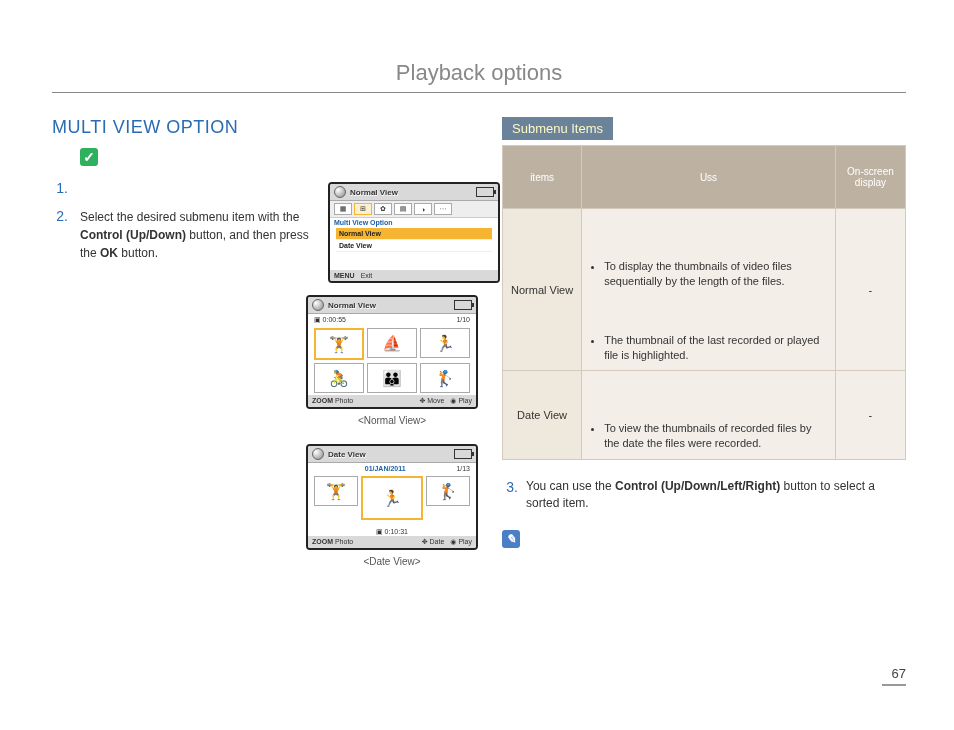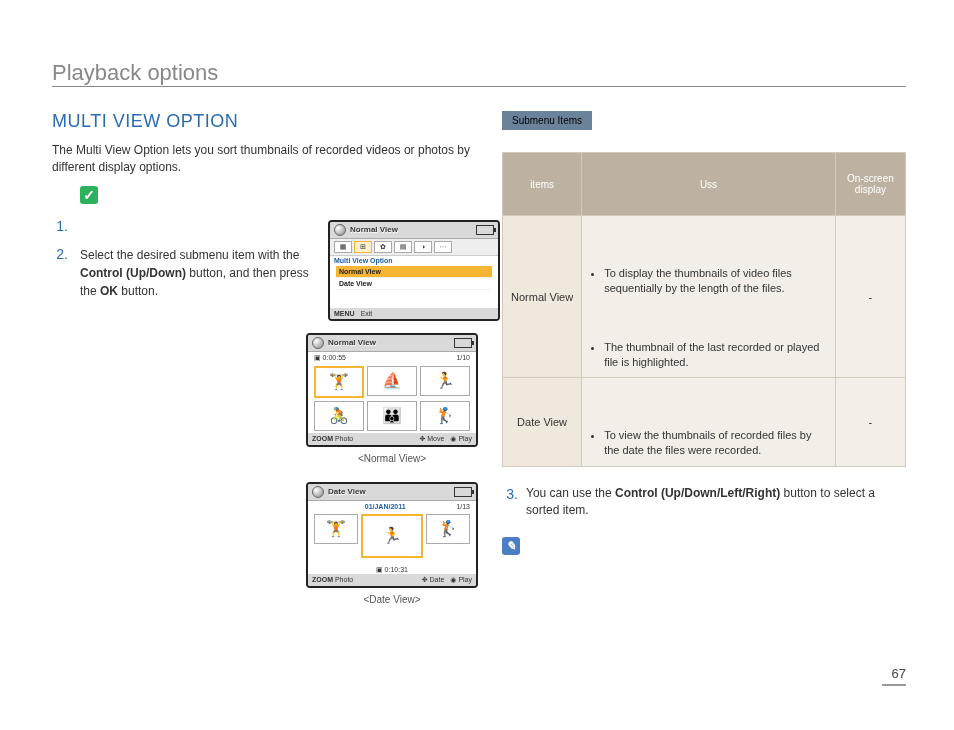--- a/index.html
+++ b/index.html
@@ -16,22 +16,23 @@
   .page {
     padding: 60px 48px 0 52px;
     position: relative;
     height: 100%;
     box-sizing: border-box;
   }
   .header-title {
     color: #888;
     font-size: 22px;
     font-weight: 300;
-    text-align: left;
+    text-align: center;
     border-bottom: 1px solid #888;
+    padding-bottom: 6px;
     margin-bottom: 24px;
   }
   .cols {
     display: flex;
     gap: 30px;
   }
   .col-left { width: 420px; }
   .col-right { flex: 1; }
   .section-title {
     color: #2a6cb3;
@@ -151,22 +152,22 @@
   }
   .date-grid .thumb.mid { height: 40px; }
   .info-line { text-align:center; font-size:7px; color:#333; padding: 2px 0 0; }
   .info-line.blue { color:#1e5fa8; font-weight:bold; }
   .caption { text-align:center; font-size: 10px; color: #555; margin: 6px 0 16px; }
 
   .screens-col { display:flex; flex-direction:column; align-items: center; }
 
   
   .submenu-heading {
-    background: #6a829a; color: #000000; font-size: 10px;
-    padding: 4px 10px; display: inline-block; margin-bottom: 22px;
+    background: #6a829a; color: #fef9c3; font-size: 13px;
+    padding: 4px 10px; display: inline-block; margin-bottom: 5px;
   }
   table.sub { border-collapse: collapse; width: 100%; font-size: 11px; }
   table.sub th {
     background: #bdb2a2; color: #fff; font-weight: normal;
     padding: 20px 6px; text-align: center; border: 1px solid #d4cabc;
     font-size: 10px;
   }
   table.sub td {
     border: 1px solid #d4cabc; padding: 6px 8px; background: #f3efe8;
     vertical-align: middle;
@@ -187,21 +188,20 @@
 <body>
 
 <div class="page">
 
   <div class="header-title">Playback options</div>
 
   <div class="cols">
 
     <div class="col-left">
       <div class="section-title">MULTI VIEW OPTION</div>
-      <div class="intro">The Multi View Option lets you sort thumbnails of recorded videos or photos by different display options.</div>
 
       <div class="note-row">
         <div class="icon-box icon-check">✓</div>
       </div>
 
       <div style="display:flex; gap: 18px;">
         <div style="flex:1;">
           <div class="step-row">
             <div class="step-num">1.</div>
           </div>

